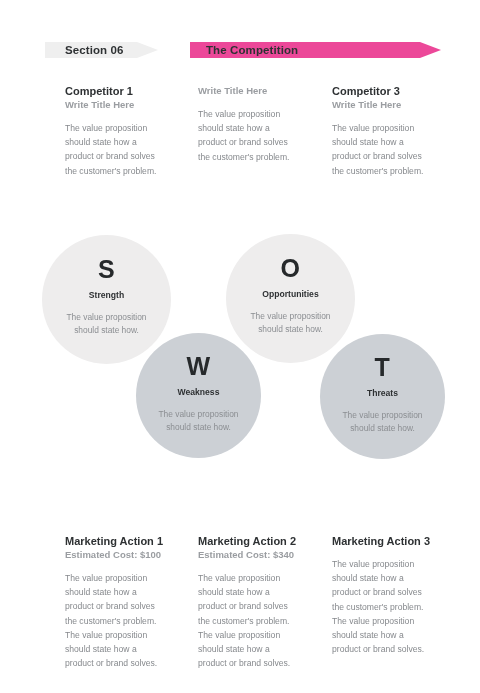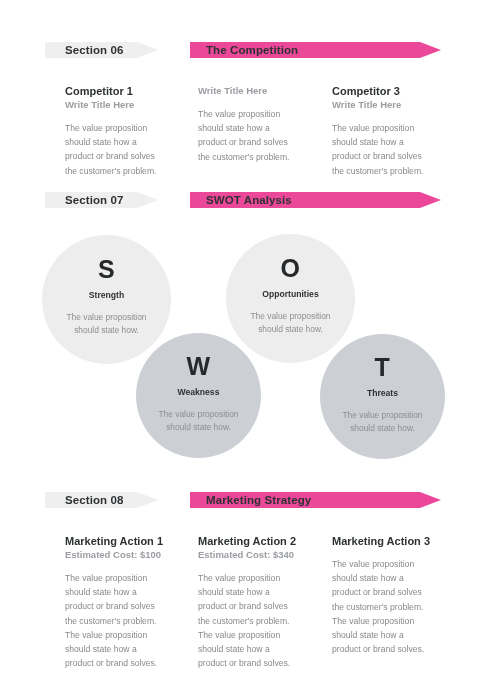--- a/index.html
+++ b/index.html
@@ -171,28 +171,20 @@
       <div class="col-sub">Write Title Here</div>
       <div class="col-body">
         <div>The value proposition</div>
         <div>should state how a</div>
         <div>product or brand solves</div>
         <div>the customer's problem.</div>
       </div>
     </div>
   </div>
 
-  <div class="banner-row" style="top:192px;">
-    <div class="chev chev-sec">
-      <span>Section 07</span>
-    </div>
-    <div class="chev chev-title">
-      <span>SWOT Analysis</span>
-    </div>
-  </div>
 
   <div class="swot">
 
     <div class="circle" style="left:42px; top:235px; width:129px; height:129px; background:#eeeded; padding-top:22px;">
       <div class="letter">S</div>
       <div class="cap">Strength</div>
       <div class="desc">
         <div>The value proposition</div>
         <div>should state how.</div>
       </div>
@@ -220,28 +212,20 @@
       <div class="letter">T</div>
       <div class="cap">Threats</div>
       <div class="desc">
         <div>The value proposition</div>
         <div>should state how.</div>
       </div>
     </div>
 
   </div>
 
-  <div class="banner-row" style="top:492px;">
-    <div class="chev chev-sec">
-      <span>Section 08</span>
-    </div>
-    <div class="chev chev-title">
-      <span>Marketing Strategy</span>
-    </div>
-  </div>
 
   <div class="cols" style="top:534px;">
     <div class="col c0">
       <div class="col-title">Marketing Action 1</div>
       <div class="col-sub">Estimated Cost: $100</div>
       <div class="col-body">
         <div>The value proposition</div>
         <div>should state how a</div>
         <div>product or brand solves</div>
         <div>the customer's problem.</div>

